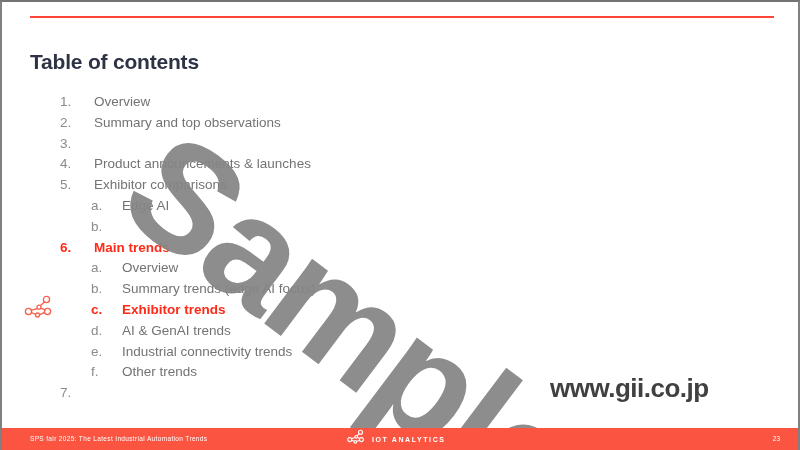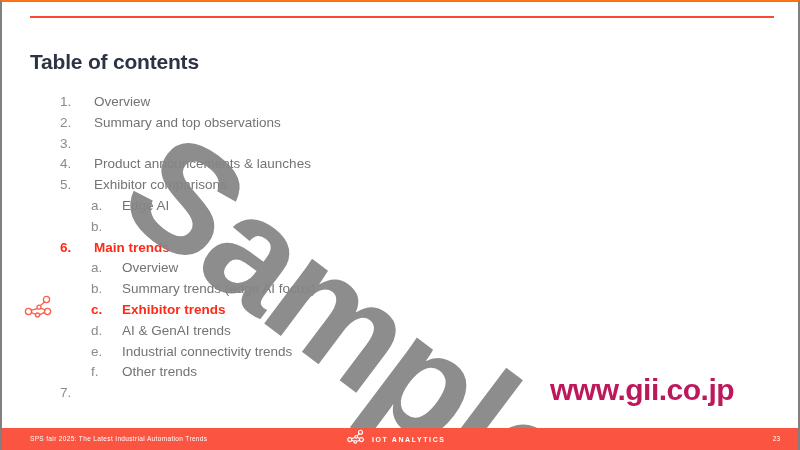--- a/index.html
+++ b/index.html
@@ -8,21 +8,21 @@
     background: #ffffff;
   }
   #slide {
     position: relative;
     width: 800px;
     height: 450px;
     background: #ffffff;
     overflow: hidden;
     font-family: "Liberation Sans", sans-serif;
     border-left: 2px solid #808080;
-    border-top: 2px solid #f97316;
+    border-top: 2px solid #737373;
     border-right: 2px solid #808080;
     box-sizing: border-box;
   }
 
   
   #top-rule {
     position: absolute;
     left: 28px;
     top: 14px;
     width: 744px;
@@ -104,23 +104,23 @@
     pointer-events: none;
     user-select: none;
     white-space: nowrap;
   }
 
   
   #gii-url {
     position: absolute;
     left: 548px;
     top: 371px;
-    font-size: 30px;
-    font-weight: bold;
-    color: #be185d;
+    font-size: 26px;
+    font-weight: bold;
+    color: #404040;
     white-space: nowrap;
     letter-spacing: -0.5px;
   }
 
   
   #footer {
     position: absolute;
     left: 0;
     bottom: 0;
     width: 800px;

